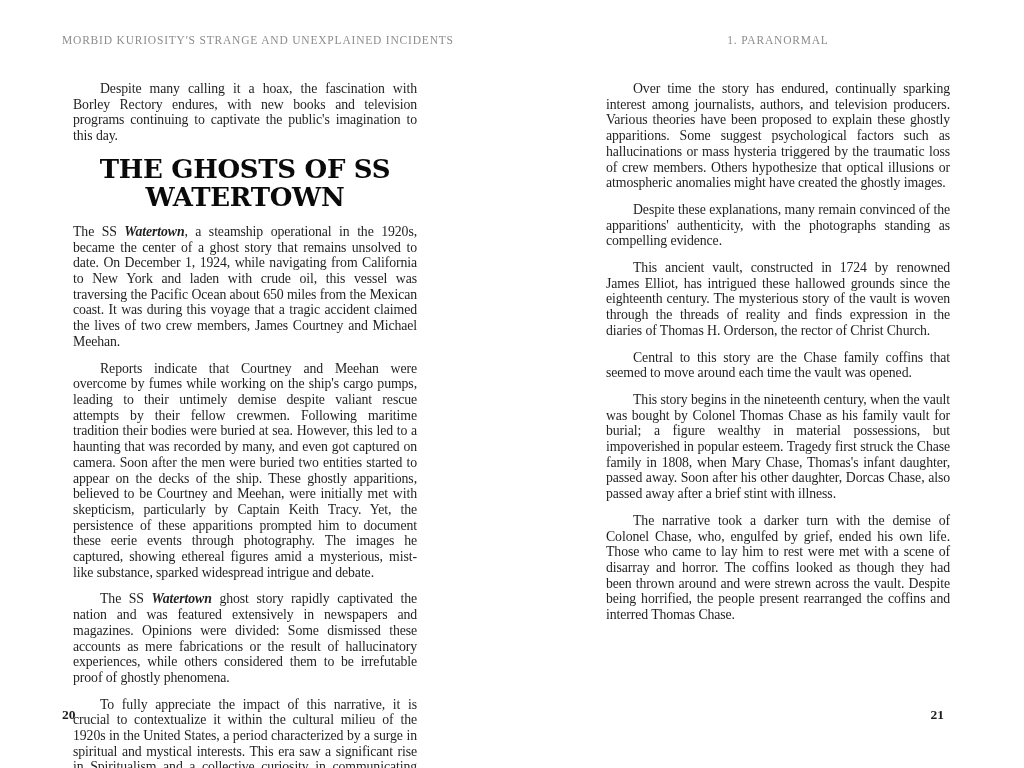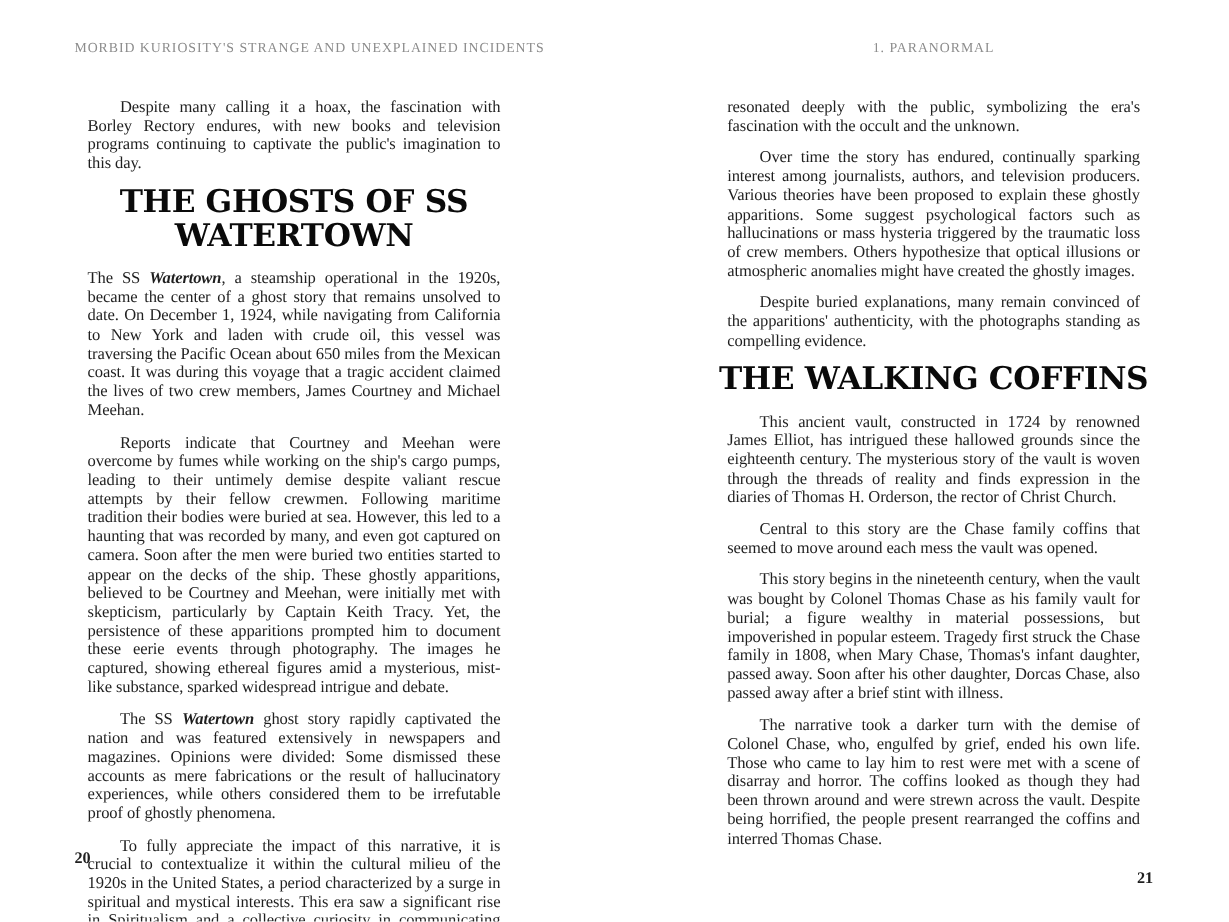--- a/index.html
+++ b/index.html
@@ -81,21 +81,21 @@
   }
 
   .folio {
     position: absolute;
     top: 707px;
     font-size: 13.5px;
     font-weight: bold;
     color: var(--body-text);
   }
   .folio--left  { left: 0; }
-  .folio--right { right: 0; margin-top: 17px; }
+  .folio--right { right: 17px; }
 </style>
 </head>
 <body>
 
 <div class="spread">
 
   <section class="page page--left">
     <div class="running-head running-head--left">MORBID KURIOSITY'S STRANGE AND UNEXPLAINED INCIDENTS</div>
     <div class="page-body">
         <p class="body-para indent"><span>Despite many calling it a hoax, the fascination with Borley Rectory endures, with new books and television programs continuing to captivate the public's imagination to this day.</span></p>
@@ -104,25 +104,23 @@
         <p class="body-para indent"><span>Reports indicate that Courtney and Meehan were overcome by fumes while working on the ship's cargo pumps, leading to their untimely demise despite valiant rescue attempts by their fellow crewmen. Following maritime tradition their bodies were buried at sea. However, this led to a haunting that was recorded by many, and even got captured on camera. Soon after the men were buried two entities started to appear on the decks of the ship. These ghostly apparitions, believed to be Courtney and Meehan, were initially met with skepticism, particularly by Captain Keith Tracy. Yet, the persistence of these apparitions prompted him to document these eerie events through photography. The images he captured, showing ethereal figures amid a mysterious, mist-like substance, sparked widespread intrigue and debate.</span></p>
         <p class="body-para indent"><span>The SS </span><em>Watertown</em><span> ghost story rapidly captivated the nation and was featured extensively in newspapers and magazines. Opinions were divided: Some dismissed these accounts as mere fabrications or the result of hallucinatory experiences, while others considered them to be irrefutable proof of ghostly phenomena.</span></p>
         <p class="body-para indent"><span>To fully appreciate the impact of this narrative, it is crucial to contextualize it within the cultural milieu of the 1920s in the United States, a period characterized by a surge in spiritual and mystical interests. This era saw a significant rise in Spiritualism and a collective curiosity in communicating with the afterlife. The </span><em>SS Watertown</em><span> incident</span></p>
       </div>
     <div class="folio folio--left">20</div>
   </section>
 
   <section class="page page--right">
     <div class="running-head running-head--right">1. PARANORMAL</div>
     <div class="page-body">
-        <p class="body-para"><span>resonated deeply with the public, symbolizing the era's fascination with the occult and the unknown.</span></p>
         <p class="body-para indent"><span>Over time the story has endured, continually sparking interest among journalists, authors, and television producers. Various theories have been proposed to explain these ghostly apparitions. Some suggest psychological factors such as hallucinations or mass hysteria triggered by the traumatic loss of crew members. Others hypothesize that optical illusions or atmospheric anomalies might have created the ghostly images.</span></p>
-        <p class="body-para indent"><span>Despite buried explanations, many remain convinced of the apparitions' authenticity, with the photographs standing as compelling evidence.</span></p>
-        <h2 class="section-heading">THE WALKING COFFINS</h2>
+        <p class="body-para indent"><span>Despite these explanations, many remain convinced of the apparitions' authenticity, with the photographs standing as compelling evidence.</span></p>
         <p class="body-para indent"><span>This ancient vault, constructed in 1724 by renowned James Elliot, has intrigued these hallowed grounds since the eighteenth century. The mysterious story of the vault is woven through the threads of reality and finds expression in the diaries of Thomas H. Orderson, the rector of Christ Church.</span></p>
-        <p class="body-para indent"><span>Central to this story are the Chase family coffins that seemed to move around each mess the vault was opened.</span></p>
+        <p class="body-para indent"><span>Central to this story are the Chase family coffins that seemed to move around each time the vault was opened.</span></p>
         <p class="body-para indent"><span>This story begins in the nineteenth century, when the vault was bought by Colonel Thomas Chase as his family vault for burial; a figure wealthy in material possessions, but impoverished in popular esteem. Tragedy first struck the Chase family in 1808, when Mary Chase, Thomas's infant daughter, passed away. Soon after his other daughter, Dorcas Chase, also passed away after a brief stint with illness.</span></p>
         <p class="body-para indent"><span>The narrative took a darker turn with the demise of Colonel Chase, who, engulfed by grief, ended his own life. Those who came to lay him to rest were met with a scene of disarray and horror. The coffins looked as though they had been thrown around and were strewn across the vault. Despite being horrified, the people present rearranged the coffins and interred Thomas Chase.</span></p>
       </div>
     <div class="folio folio--right">21</div>
   </section>
 
 </div>
 
 </body></html>

